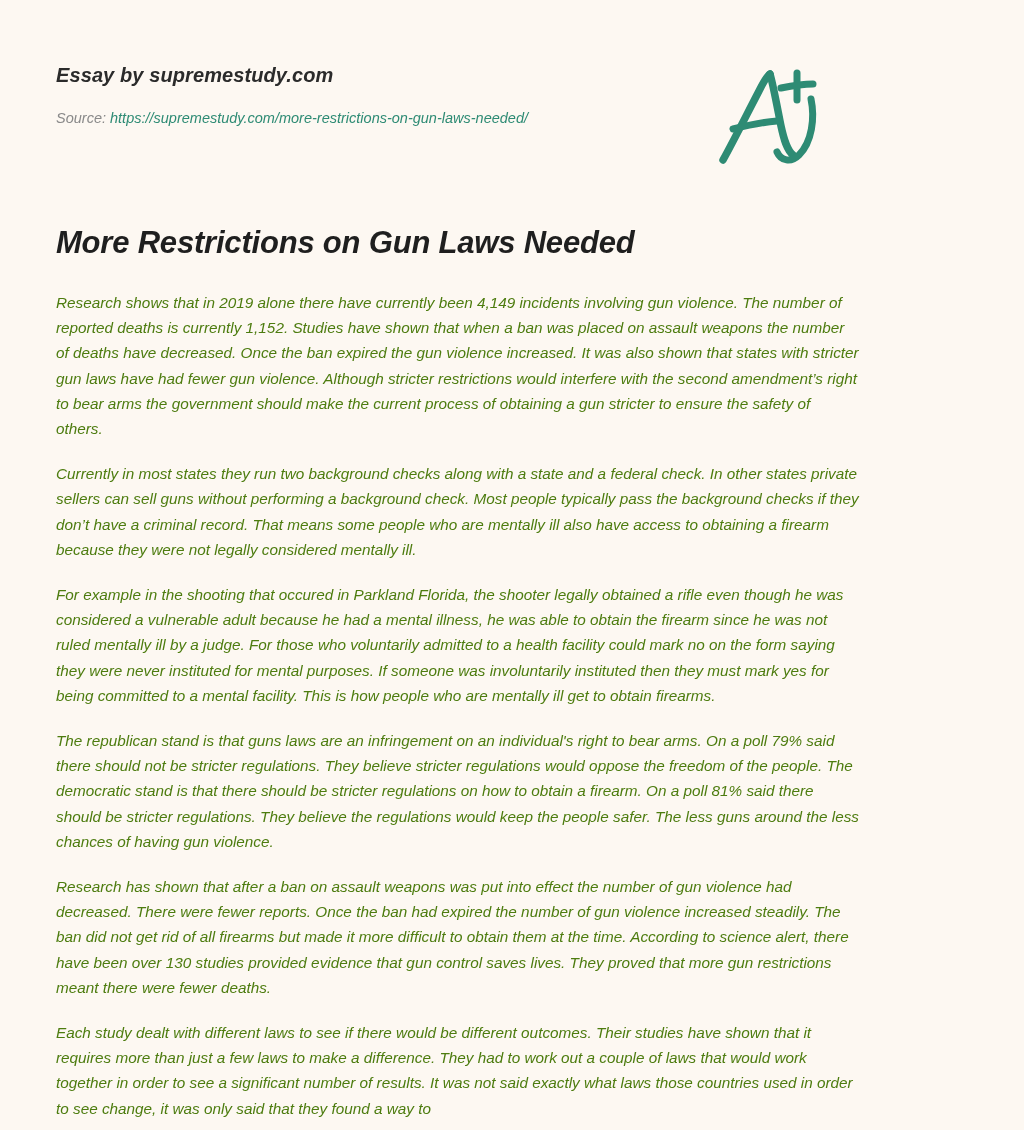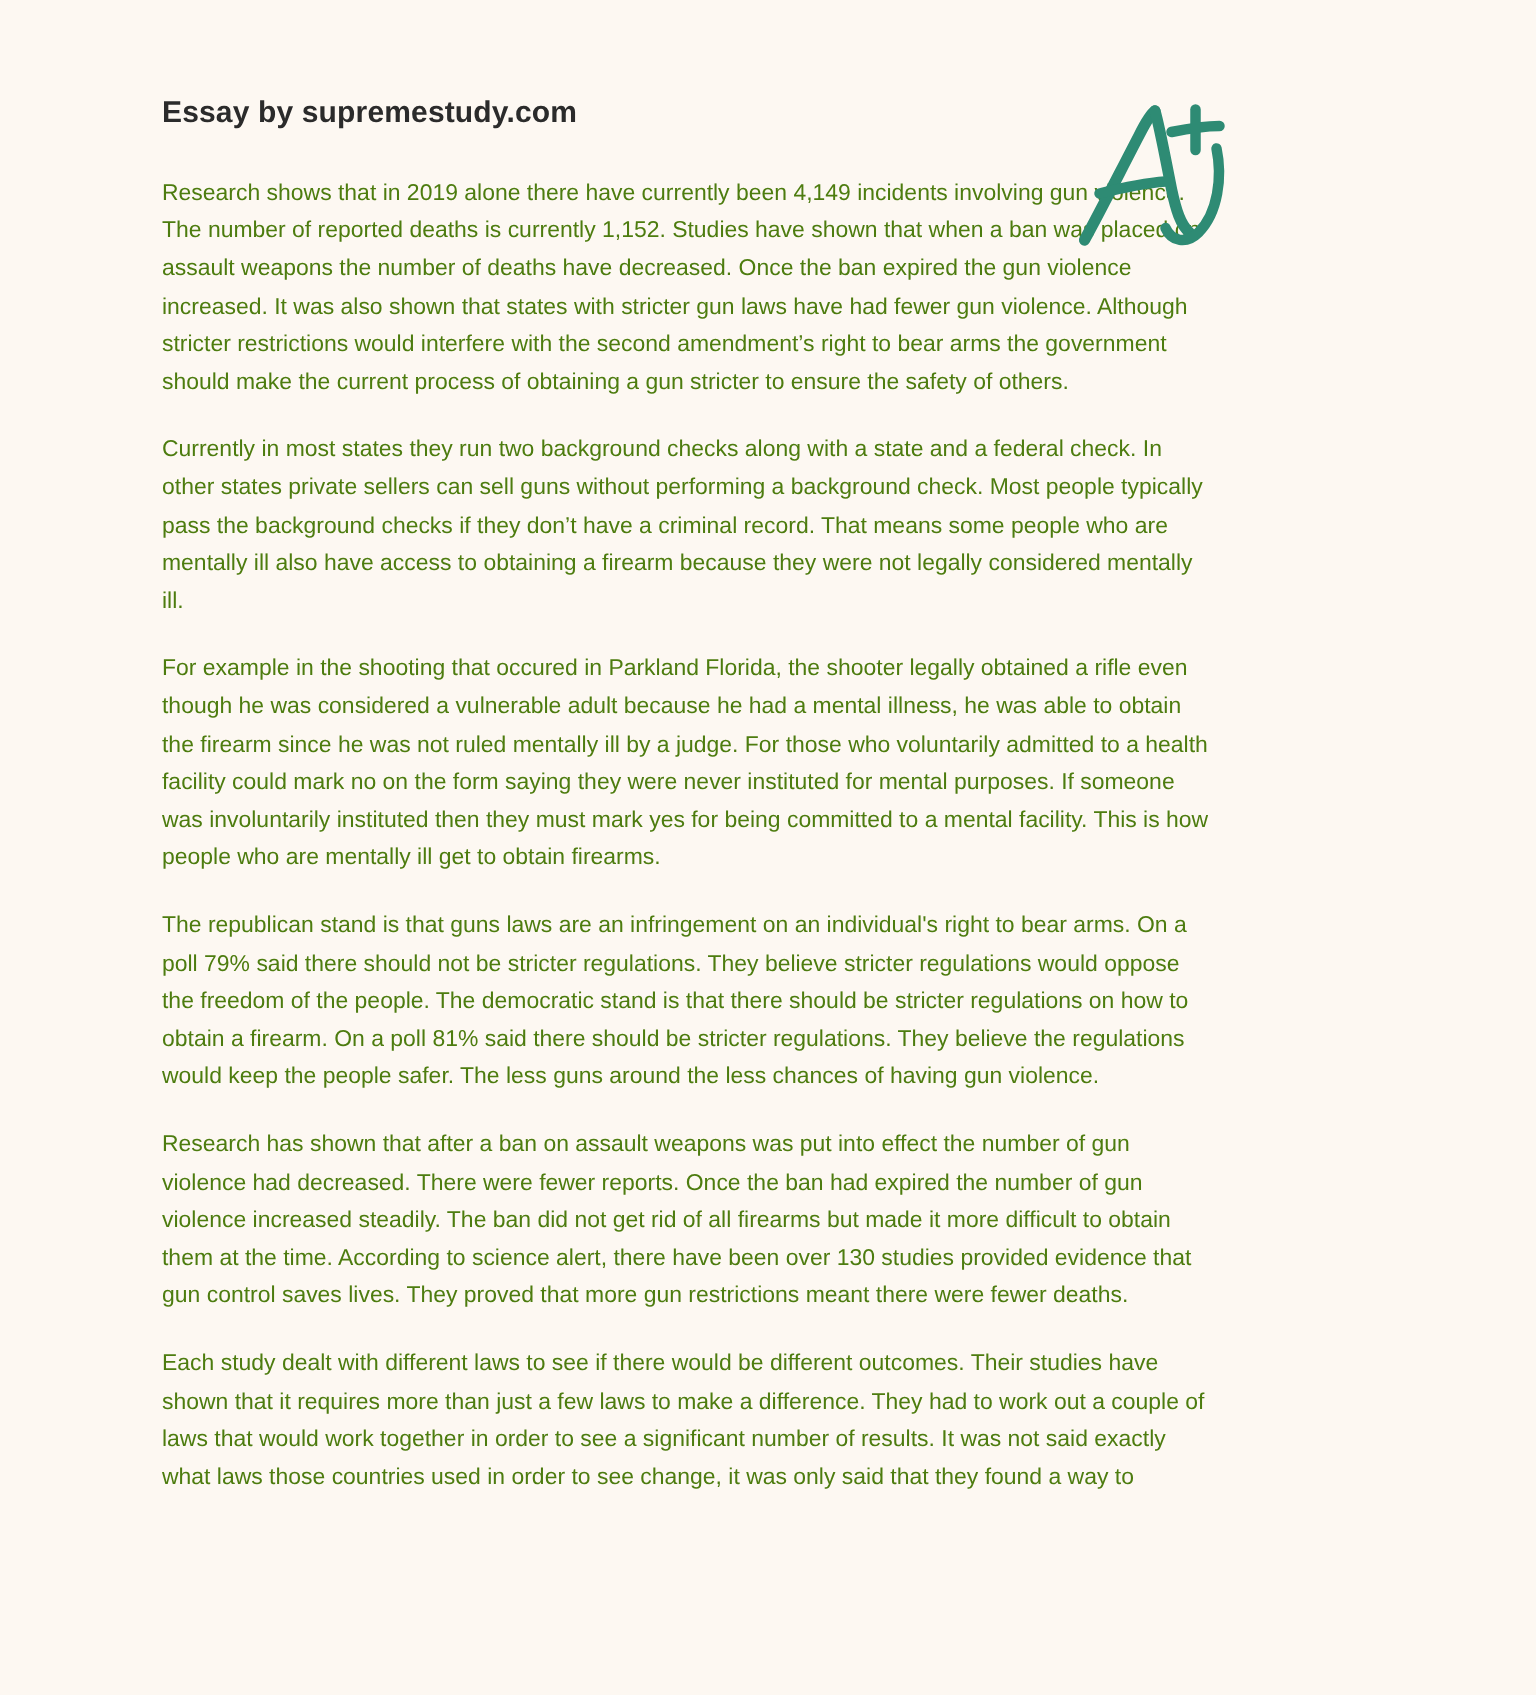--- a/index.html
+++ b/index.html
@@ -13,21 +13,22 @@
     font-family: "Liberation Sans", sans-serif;
     overflow: hidden;
     position: relative;
   }
 
   .page {
     position: relative;
     width: 916px;
     height: 1130px;
     box-sizing: border-box;
-    padding: 0 108px;
+    padding: 0 56px;
+    font-style: italic;
   }
 
   
   .header {
     position: relative;
     padding-top: 62px;
   }
 
   .byline {
     font-size: 20px;
@@ -99,20 +100,24 @@
   }
 </style>
 </head>
 <body>
 
 <div class="page">
 
   <div class="header">
     <div class="byline">Essay by supremestudy.com</div>
 
+    <div class="source-line">
+      <span class="source-label">Source:</span>
+      <a class="source-url" href="#">https://supremestudy.com/more-restrictions-on-gun-laws-needed/</a>
+    </div>
   </div>
 
   <div class="logo">
     <svg viewBox="0 0 110 104" xmlns="http://www.w3.org/2000/svg" aria-hidden="true">
       <g fill="none" stroke="#2e8b74" stroke-linecap="round" stroke-linejoin="round">
 
         <path d="M12 94 C 22 76, 36 48, 48 25 C 52 17, 56 10, 59 8" stroke-width="7.5"></path>
 
         <path d="M59 8 C 62 18, 66 40, 70 60 C 73 74, 76 84, 82 89" stroke-width="7.5"></path>
 
@@ -120,20 +125,21 @@
 
         <path d="M100 33 C 104 52, 101 76, 88 89 C 80 97, 70 95, 66 86" stroke-width="7"></path>
 
         <path d="M70 22 C 80 20, 93 18, 102 18" stroke-width="7"></path>
 
         <path d="M86 7 C 86 16, 86 26, 86 34" stroke-width="7"></path>
       </g>
     </svg>
   </div>
 
+  <h1 class="doc-title">More Restrictions on Gun Laws Needed</h1>
 
   <div class="article">
     <p>Research shows that in 2019 alone there have currently been 4,149 incidents involving gun violence. The number of reported deaths is currently 1,152. Studies have shown that when a ban was placed on assault weapons the number of deaths have decreased. Once the ban expired the gun violence increased. It was also shown that states with stricter gun laws have had fewer gun violence. Although stricter restrictions would interfere with the second amendment’s right to bear arms the government should make the current process of obtaining a gun stricter to ensure the safety of others.</p>
     <p>Currently in most states they run two background checks along with a state and a federal check. In other states private sellers can sell guns without performing a background check. Most people typically pass the background checks if they don’t have a criminal record. That means some people who are mentally ill also have access to obtaining a firearm because they were not legally considered mentally ill.</p>
     <p>For example in the shooting that occured in Parkland Florida, the shooter legally obtained a rifle even though he was considered a vulnerable adult because he had a mental illness, he was able to obtain the firearm since he was not ruled mentally ill by a judge. For those who voluntarily admitted to a health facility could mark no on the form saying they were never instituted for mental purposes. If someone was involuntarily instituted then they must mark yes for being committed to a mental facility. This is how people who are mentally ill get to obtain firearms.</p>
     <p>The republican stand is that guns laws are an infringement on an individual's right to bear arms. On a poll 79% said there should not be stricter regulations. They believe stricter regulations would oppose the freedom of the people. The democratic stand is that there should be stricter regulations on how to obtain a firearm. On a poll 81% said there should be stricter regulations. They believe the regulations would keep the people safer. The less guns around the less chances of having gun violence.</p>
     <p>Research has shown that after a ban on assault weapons was put into effect the number of gun violence had decreased. There were fewer reports. Once the ban had expired the number of gun violence increased steadily. The ban did not get rid of all firearms but made it more difficult to obtain them at the time. According to science alert, there have been over 130 studies provided evidence that gun control saves lives. They proved that more gun restrictions meant there were fewer deaths.</p>
     <p>Each study dealt with different laws to see if there would be different outcomes. Their studies have shown that it requires more than just a few laws to make a difference. They had to work out a couple of laws that would work together in order to see a significant number of results. It was not said exactly what laws those countries used in order to see change, it was only said that they found a way to</p>
   </div>
 

